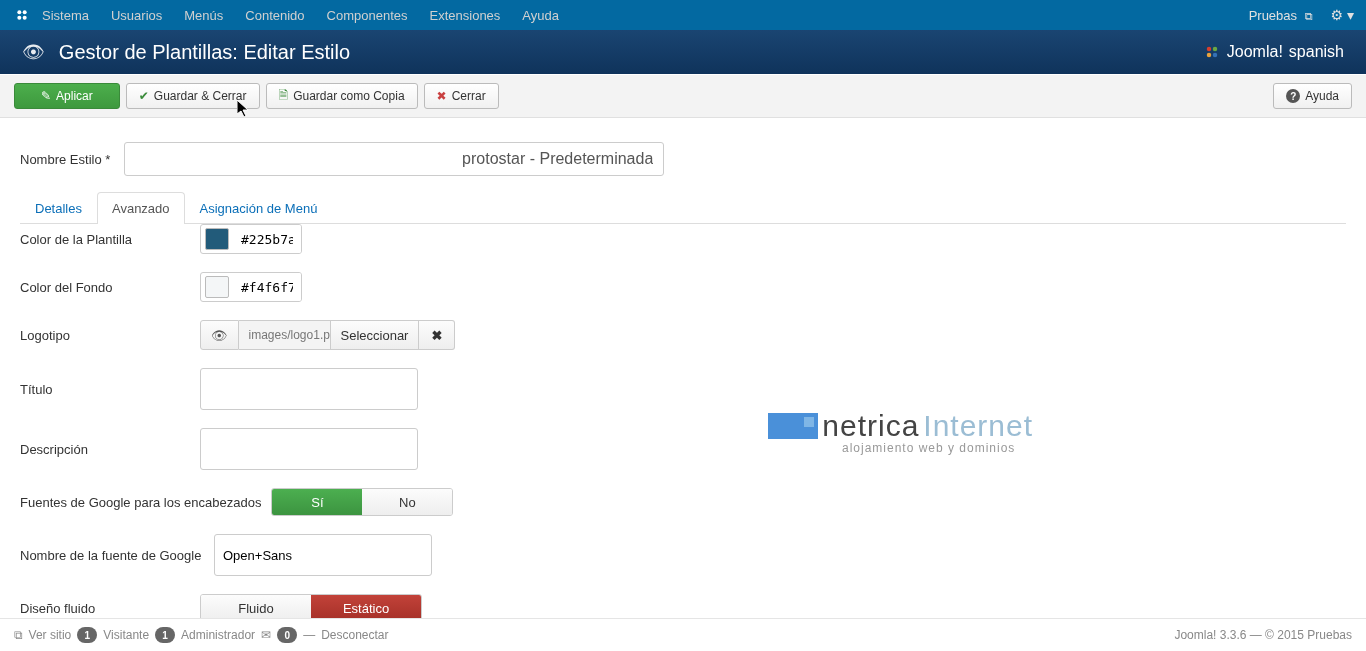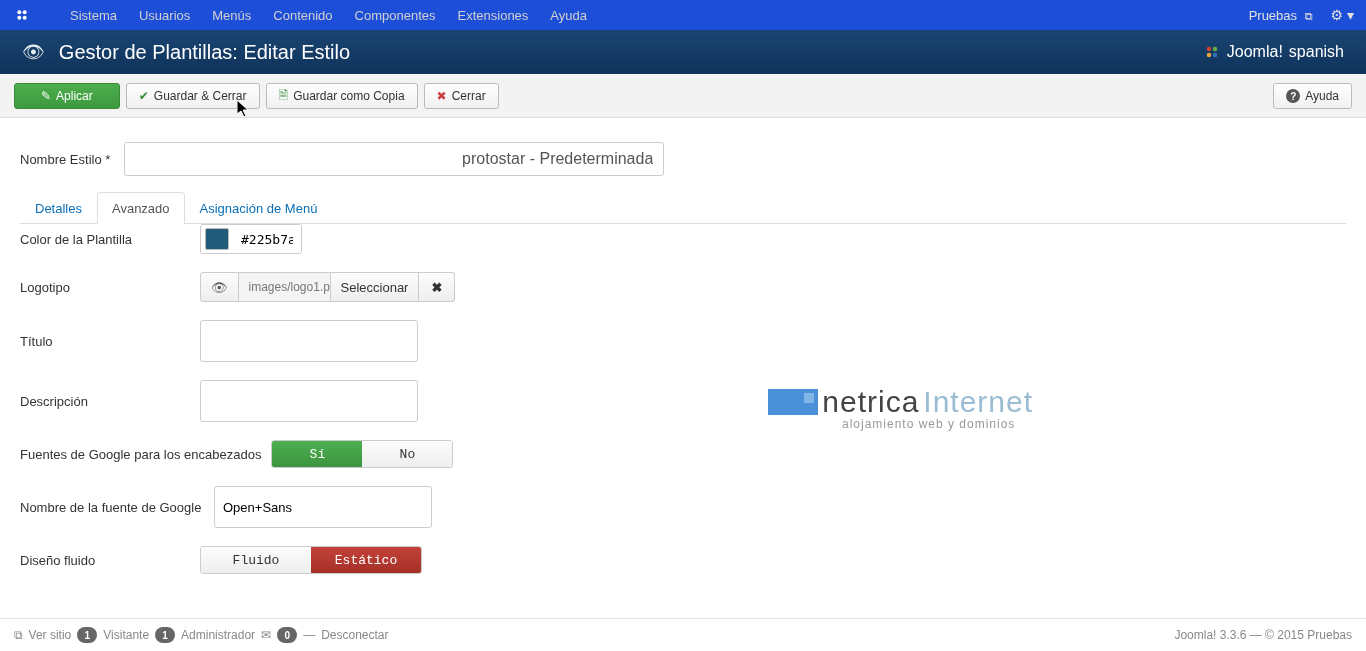--- a/index.html
+++ b/index.html
@@ -1,18 +1,18 @@
 <!DOCTYPE html>
 <html><head>
 <meta charset="utf-8">
 <style>
 * { box-sizing: border-box; margin: 0; padding: 0; }
 body { font-family: Arial, Helvetica, sans-serif; font-size: 13px; color: #333; background: #fff; }
 
-.topnav { background: #1d4ed8; height: 30px; display: flex; align-items: center; padding: 0 12px; color: #ddd; gap: 28px; }
+.topnav { background: #0369a1; height: 30px; display: flex; align-items: center; padding: 0 12px; color: #ddd; }
 .topnav .j-icon { width: 20px; height: 20px; margin-right: 10px; display:flex; align-items:center; justify-content:center; color:#fff; }
 .topnav .menu { display: flex; gap: 22px; flex: 1; }
 .topnav .menu span { color: #d0d0d0; cursor: pointer; font-size: 13px; }
 .topnav .right { display: flex; align-items: center; gap: 18px; color: #e0e0e0; }
 .topnav .right .gear { font-size: 14px; }
 .topnav .right .external { font-size: 11px; margin-left: 4px; }
 
 .header { background: linear-gradient(#1a4572,#0f335b); height: 44px; display: flex; align-items: center; padding: 0 22px; color: #fff; }
 .header .eye { margin-right: 14px; font-size: 18px; opacity: .9; }
 .header h1 { font-size: 20px; font-weight: normal; flex:1; }
@@ -58,21 +58,21 @@
 .media-sel .seg + .seg { border-left:none; }
 .media-sel .seg:last-child { border-radius:0 3px 3px 0; }
 .media-sel .path { background:#f4f4f4; color:#777; font-size:12px; width:92px; overflow:hidden; }
 .media-sel .eye2 { color:#555; }
 .media-sel .sel { color:#333; cursor:pointer; }
 .media-sel .clr { color:#333; cursor:pointer; font-weight:bold; padding:0 12px; }
 
 .txt { border:1px solid #ccc; border-radius:3px; height:42px; width:218px; padding:0 8px; font-size:13px; }
 
 .toggle { display:flex; border:1px solid #ccc; border-radius:3px; overflow:hidden; height:28px; }
-.toggle .opt { width:90px; display:flex; align-items:center; justify-content:center; font-size:13px; background:linear-gradient(#fcfcfc,#eee); cursor:pointer;font-family:Liberation Mono, monospace; }
+.toggle .opt { width:90px; display:flex; align-items:center; justify-content:center; font-size:13px; background:linear-gradient(#fcfcfc,#eee); cursor:pointer; }
 .toggle .opt.on.green { background:linear-gradient(#4caf50,#3c9440); color:#fff; }
 .toggle .opt.on.red { background:linear-gradient(#c24239,#a53028); color:#fff; }
 
 .watermark { text-align:center; color:#8a8a8a; }
 .watermark .logo { display:flex; align-items:center; gap:4px; justify-content:center; }
 .watermark .sq { display:inline-block; width:50px; height:26px; background:#4a90d9; position:relative; }
 .watermark .sq:after { content:''; position:absolute; right:4px; top:4px; width:10px; height:10px; background:#7fb6e6; }
 .watermark .t1 { font-size:30px; color:#444; letter-spacing:1px; font-weight:300; }
 .watermark .t2 { font-size:30px; color:#9bbdd4; letter-spacing:1px; font-weight:300; }
 .watermark .sub { font-size:12px; color:#999; letter-spacing:1px; margin-top:-2px; margin-left:56px; }
@@ -170,20 +170,27 @@
     <div class="form-left">
 
       <div class="frow">
         <label>Color de la Plantilla</label>
         <div class="color-box">
           <span class="swatch" style="background:#225b7a"></span>
           <input type="text" value="#225b7a" style="">
         </div>
       </div>
 
+      <div class="frow">
+        <label>Color del Fondo</label>
+        <div class="color-box">
+          <span class="swatch" style="background:#f4f6f7"></span>
+          <input type="text" value="#f4f6f7" style="">
+        </div>
+      </div>
 
       <div class="frow">
         <label>Logotipo</label>
         <div class="media-sel">
           <div class="seg eye2">👁</div>
           <div class="seg path">images/logo1.pn</div>
           <div class="seg sel">Seleccionar</div>
           <div class="seg clr">✖</div>
         </div>
       </div>

